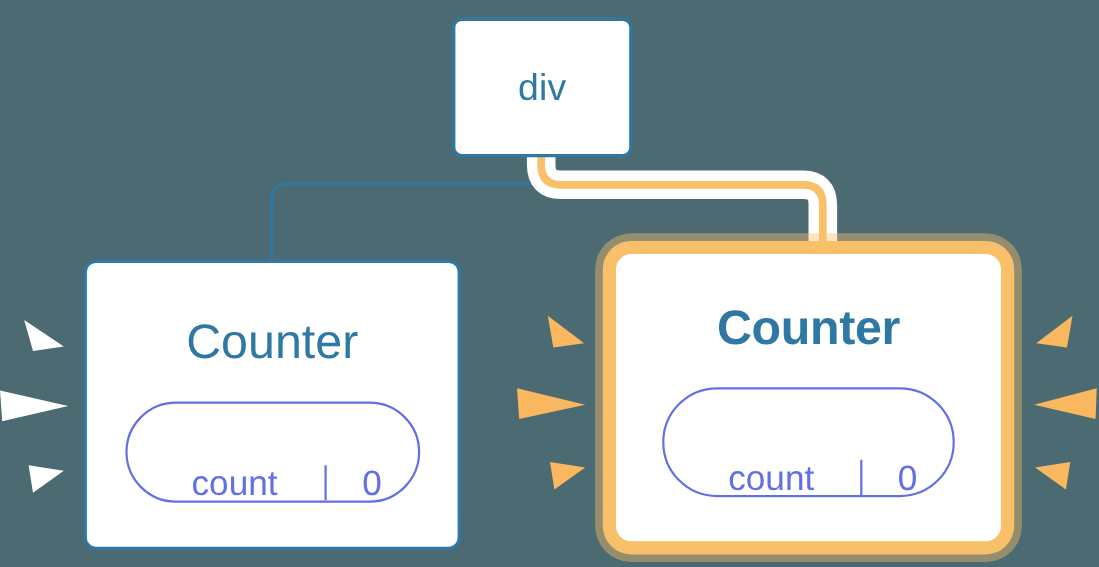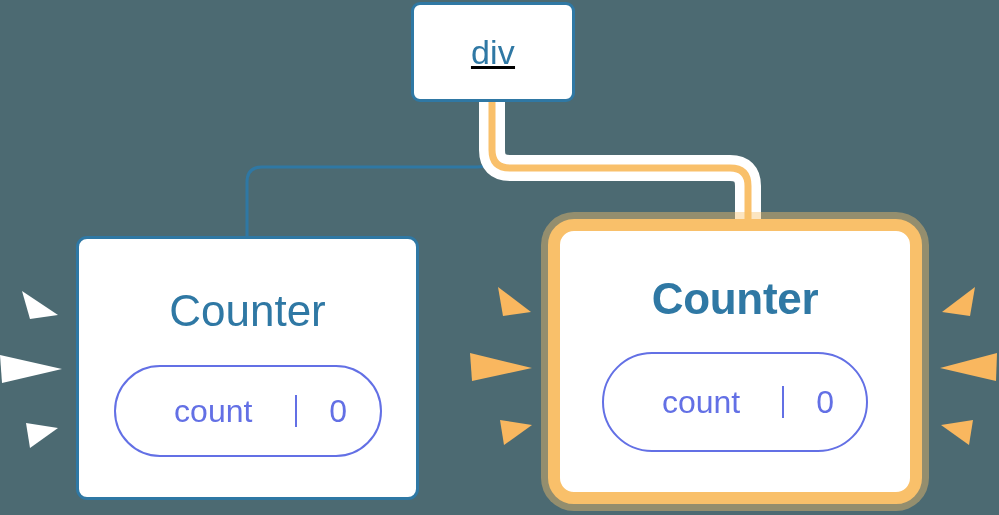--- a/index.html
+++ b/index.html
@@ -42,27 +42,26 @@
     background: #ffffff;
     box-sizing: border-box;
     display: flex;
     flex-direction: column;
     align-items: center;
     justify-content: flex-start;
   }
 
   #node-div {
     left: 411px;
-    top: 2px;
+    top: 16px;
     width: 164px;
-    height: 100px;
+    height: 127px;
     border: 3px solid #2f78a4;
     border-radius: 9px;
     justify-content: center;
-    text-decoration: underline;
   }
   #node-div .node-title {
     font-size: 34px;
     color: #2f78a4;
     letter-spacing: 0.2px;
     line-height: 1;
   }
 
   #node-counter-left {
     left: 76px;
@@ -97,21 +96,21 @@
   }
   #node-counter-right .node-title {
     margin-top: 46px;
     font-weight: 700;
     letter-spacing: -0.3px;
   }
 
   
   .state-pill {
     display: flex;
-    align-items: center;
+    align-items: flex-end;
     border: 2px solid #6370e5;
     border-radius: 999px;
     background: transparent;
     overflow: hidden;
     box-sizing: border-box;
   }
   #node-counter-left .state-pill {
     margin-top: 32px;
     width: 268px;
     height: 92px;

